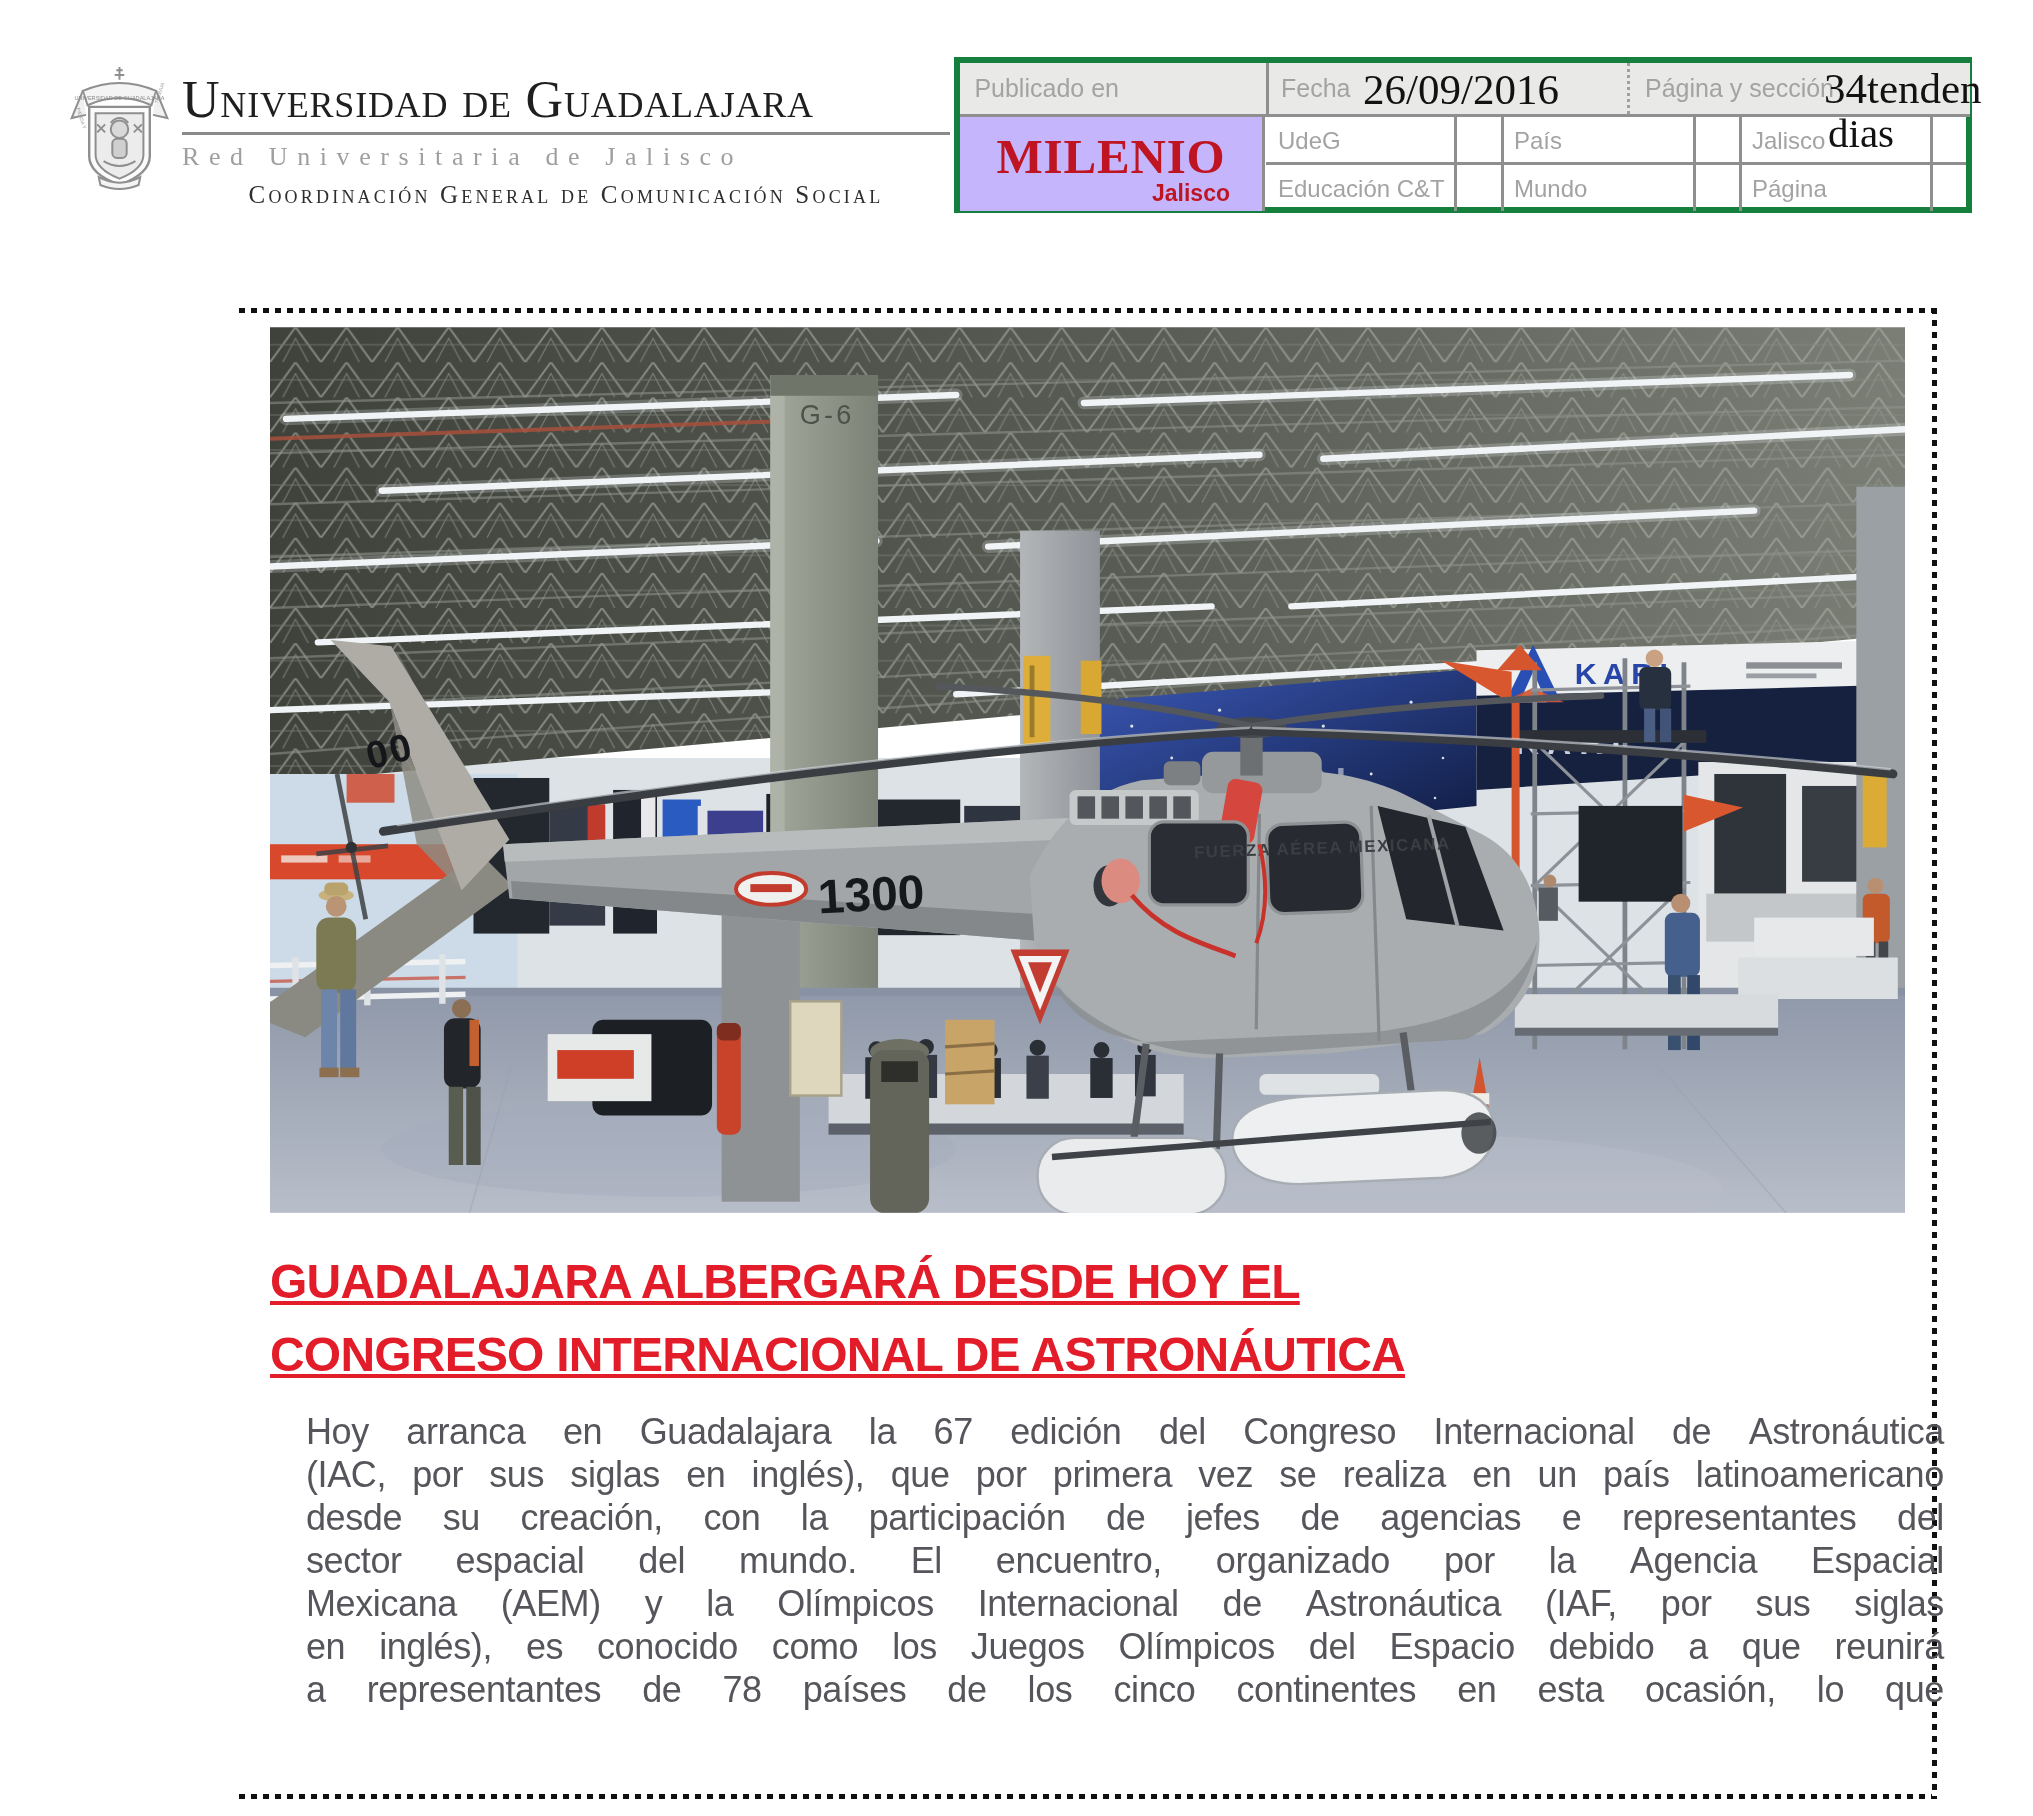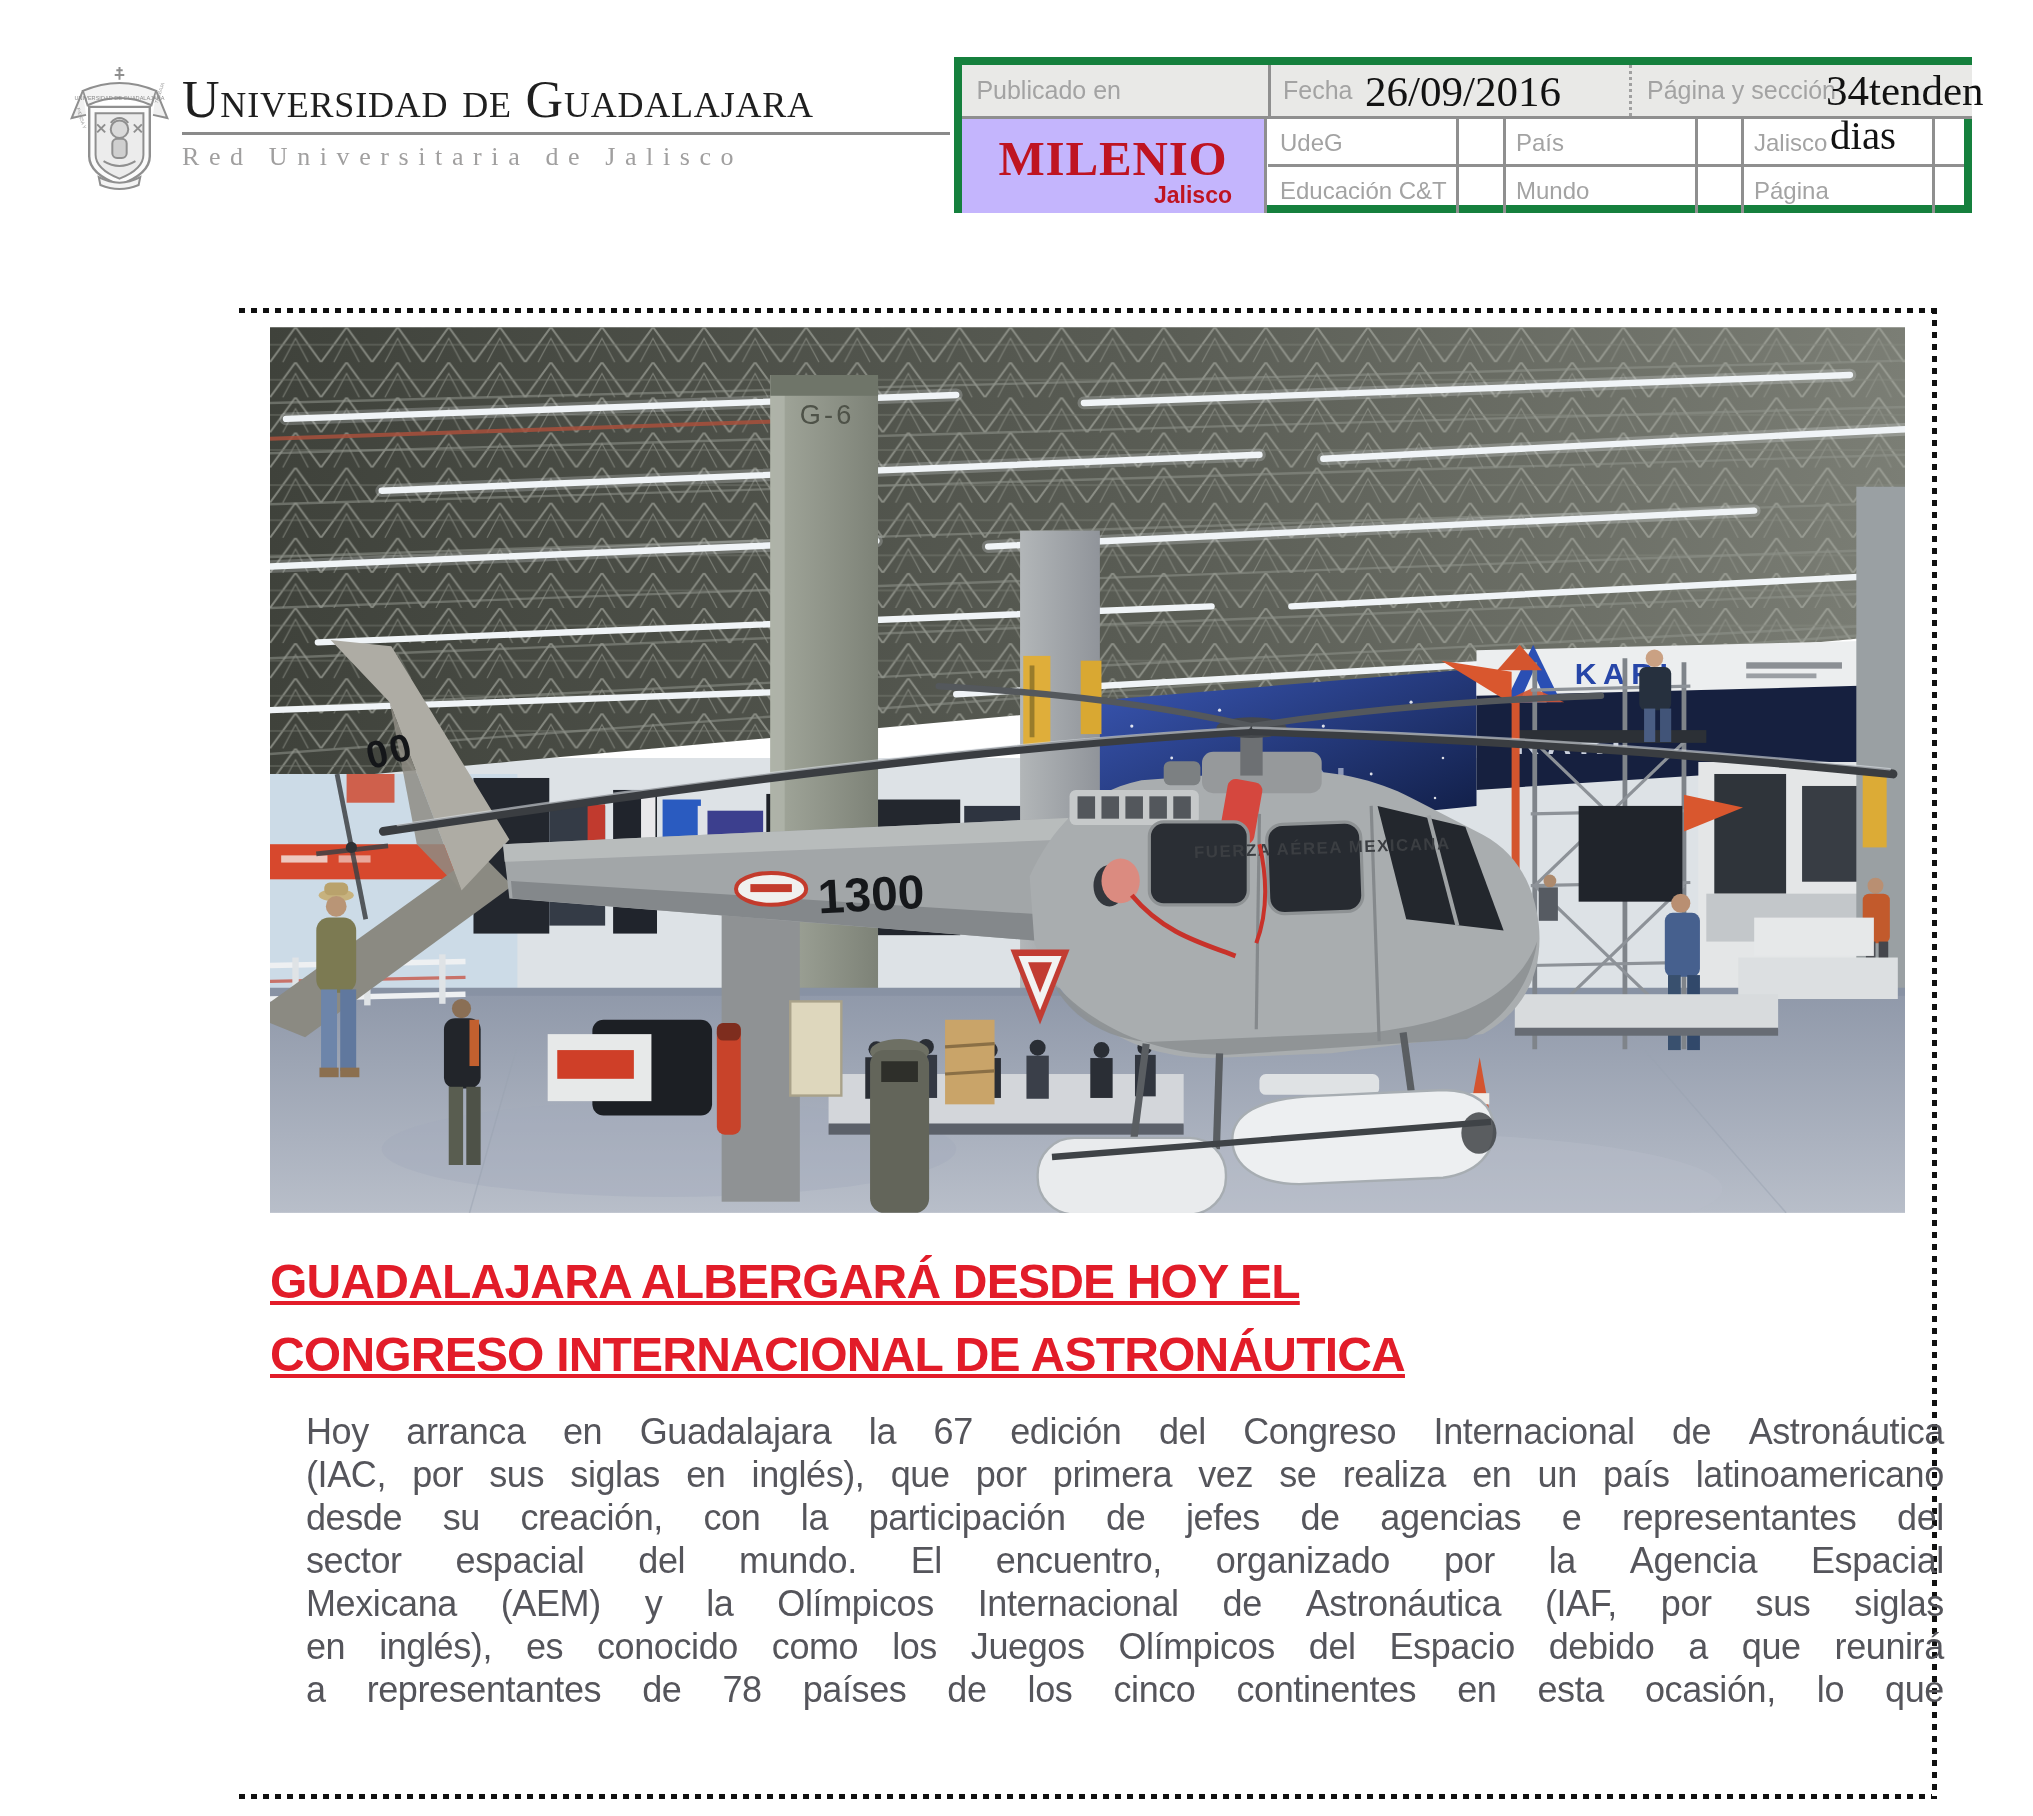--- a/index.html
+++ b/index.html
@@ -12,21 +12,21 @@
   .univ-title{font-family:"Liberation Serif",serif;font-variant:small-caps;
               font-size:52px;color:#1f1f1f;letter-spacing:0.8px;white-space:nowrap;}
   .univ-rule{height:3.2px;background:#8a8a8a;margin-top:3.2px;width:768px;}
   .univ-sub{font-family:"Liberation Serif",serif;font-size:26px;color:#a09f9f;
             letter-spacing:9.6px;margin-top:6.4px;white-space:nowrap;}
   .univ-dept{font-family:"Liberation Serif",serif;font-variant:small-caps;font-size:25px;
              color:#2d2d2d;letter-spacing:3.2px;margin-top:9.6px;text-align:center;width:768px;}
 
   
   .clip-table{position:absolute;left:954px;top:57px;width:1018px;height:156px;
-              border:8px solid #15803d;box-sizing:border-box;background:#fff;}
+              border:6px solid #15803d;box-sizing:border-box;background:#fff;}
   .ct-row1{position:absolute;left:0;top:0;width:1010px;height:51px;background:#e9e9e7;}
   .ct-vline{position:absolute;top:0;width:3.2px;height:51px;background:#8f8f8f;}
   .ct-dotline{position:absolute;top:0;width:0;height:51px;border-left:3.2px dotted #a0a0a0;}
   .ct-label{position:absolute;font-size:25px;color:#a3a3a3;line-height:51px;white-space:nowrap;}
   .ct-hline1{position:absolute;left:0;top:51px;width:1010px;height:3.2px;background:#8f8f8f;}
   .ct-hline2{position:absolute;left:306px;top:99px;right:0;height:3.2px;background:#8f8f8f;}
   .ct-v2{position:absolute;top:54px;width:3.2px;height:94px;background:#8f8f8f;}
   .ct-cat{position:absolute;font-size:24px;color:#a3a3a3;white-space:nowrap;}
   .ct-serif{position:absolute;font-family:"Liberation Serif",serif;color:#121212;
             white-space:nowrap;z-index:5;}
@@ -78,20 +78,21 @@
     </g>
     <text x="68" y="42" text-anchor="middle" font-size="7" fill="#8a8a8a">UNIVERSIDAD DE GUADALAJARA</text>
     <text x="14" y="52" font-size="6" fill="#9a9a9a" transform="rotate(72 14 52)">PIENSA Y</text>
     <text x="116" y="46" font-size="6" fill="#9a9a9a" transform="rotate(-72 116 46)">TRABAJA</text>
   </svg>
 
   <div class="univ-block">
     <div class="univ-title">Universidad de Guadalajara</div>
     <div class="univ-rule"></div>
     <div class="univ-sub">Red Universitaria de Jalisco</div>
+    <div class="univ-dept">Coordinación General de Comunicación Social</div>
   </div>
 
   <div class="clip-table">
     <div class="ct-row1">
       <div class="ct-label" style="left:14.4px">Publicado en</div>
       <div class="ct-vline" style="left:306px"></div>
       <div class="ct-label" style="left:321px">Fecha</div>
       <div class="ct-dotline" style="left:667px"></div>
       <div class="ct-label" style="left:685px">Página y sección</div>
     </div>

